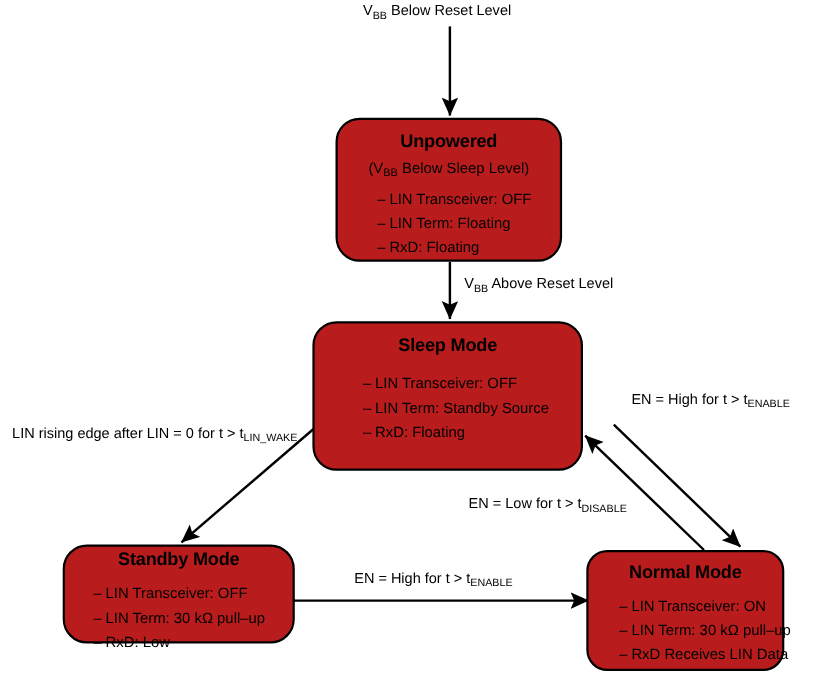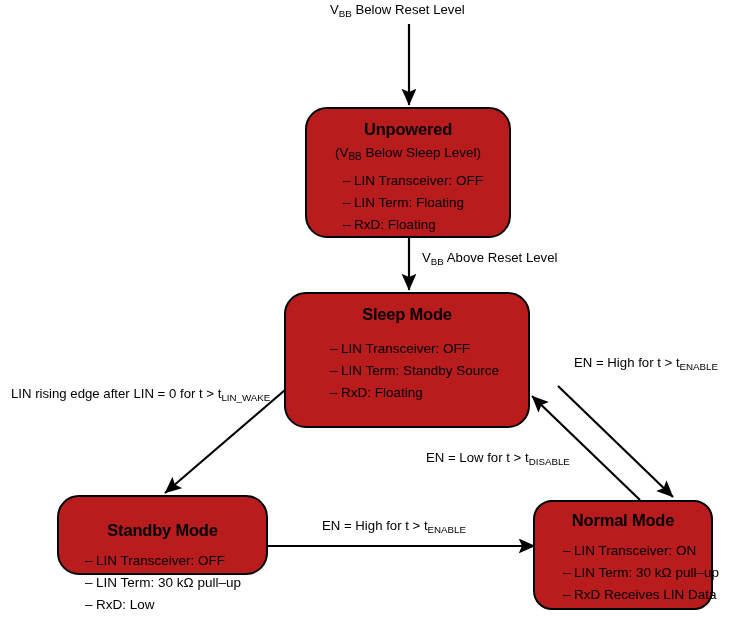--- a/index.html
+++ b/index.html
@@ -106,21 +106,21 @@
 
   <div class="state-box" style="left:284px; top:292px; width:246px; height:136px; padding:11px 14px 0 14px;">
     <div class="state-title">Sleep Mode</div>
     <div class="bullets" style="margin-top:14px; padding-left:30px;">
       <div><span class="dash">–</span><span>LIN Transceiver: OFF</span></div>
       <div><span class="dash">–</span><span>LIN Term: Standby Source</span></div>
       <div><span class="dash">–</span><span>RxD: Floating</span></div>
     </div>
   </div>
 
-  <div class="state-box" style="left:57px; top:495px; width:211px; height:80px; padding:24px 14px 0 14px;">
+  <div class="state-box" style="left:57px; top:495px; width:211px; height:90px; padding:3px 14px 0 14px;">
     <div class="state-title">Standby Mode</div>
     <div class="bullets" style="margin-top:10px; padding-left:12px;">
       <div><span class="dash">–</span><span>LIN Transceiver: OFF</span></div>
       <div><span class="dash">–</span><span>LIN Term: 30 kΩ pull–up</span></div>
       <div><span class="dash">–</span><span>RxD: Low</span></div>
     </div>
   </div>
 
   <div class="state-box" style="left:533px; top:500px; width:180px; height:110px; padding:9px 14px 0 14px;border-radius:19px;">
     <div class="state-title">Normal Mode</div>

